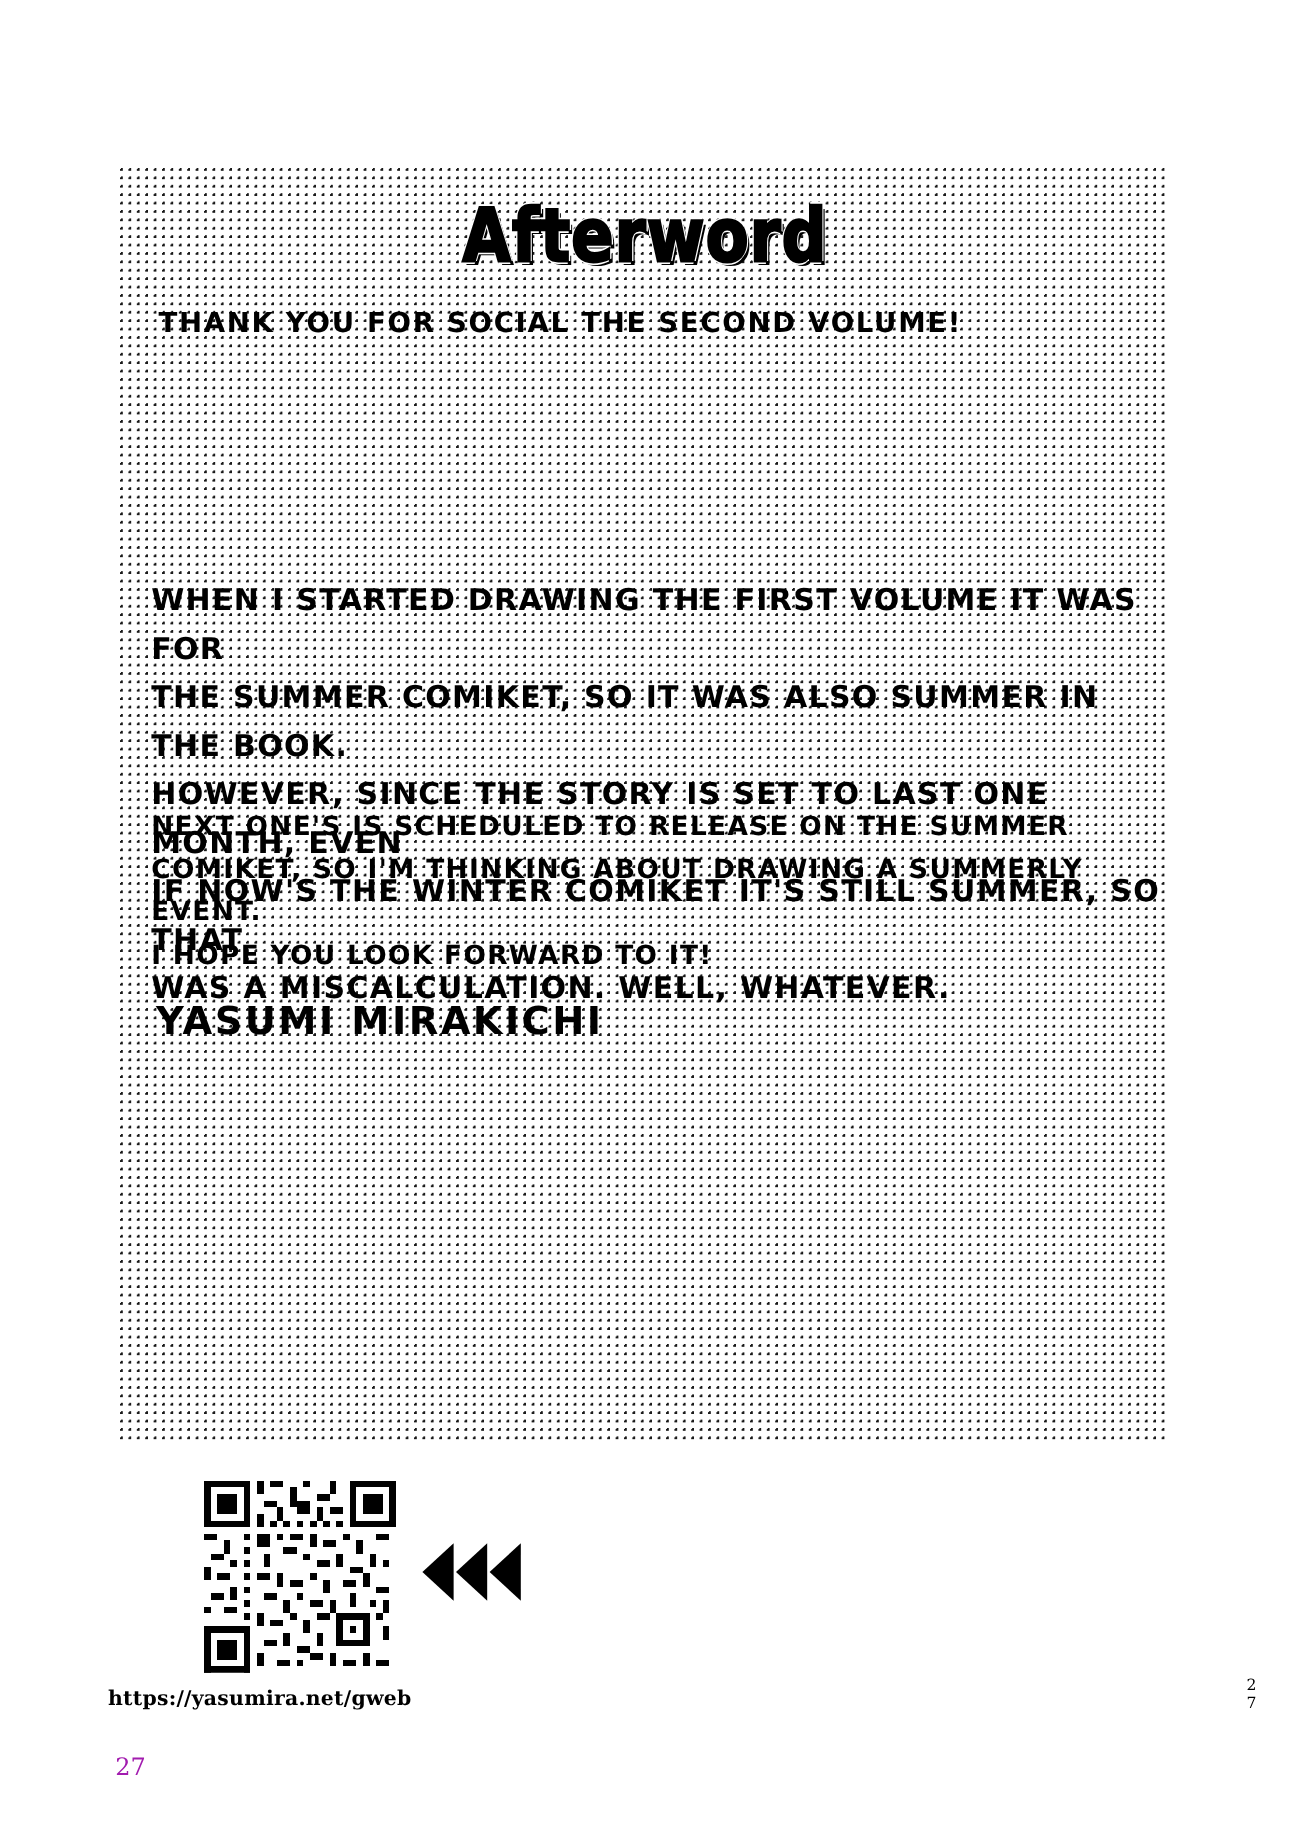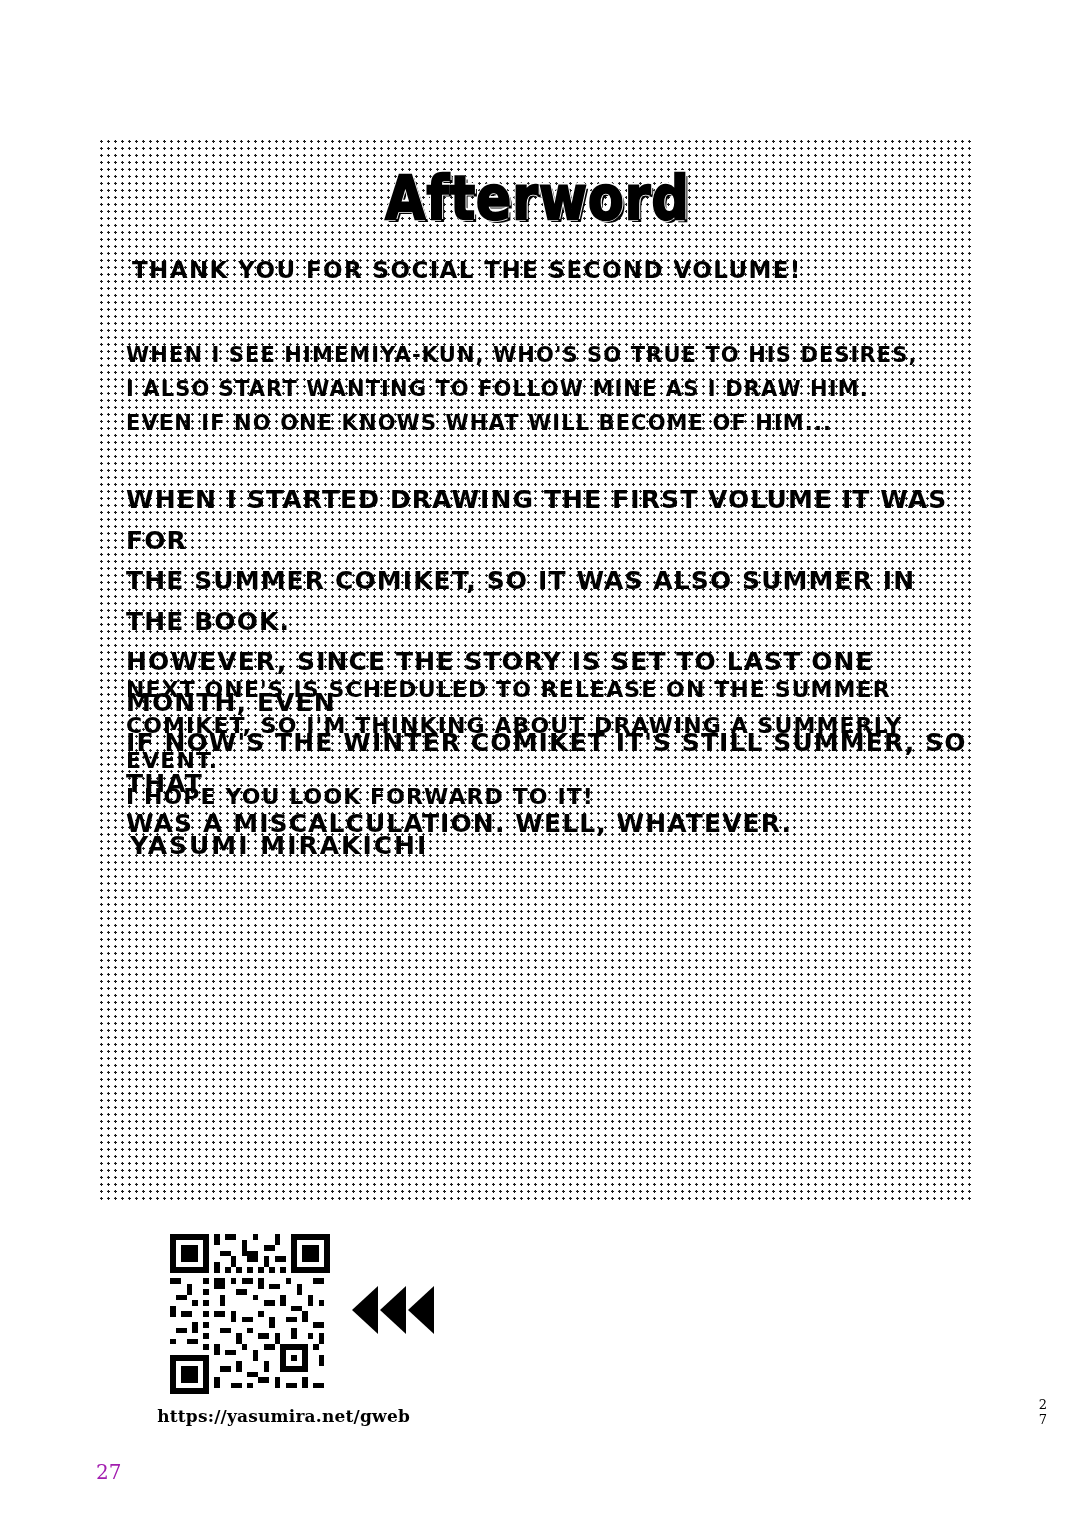--- a/index.html
+++ b/index.html
@@ -88,21 +88,21 @@
     font-size: 25px;
   }
   .para3 {
     left: 26px;
     top: 532px;
     font-size: 22px;
   }
   .signature {
     left: 30px;
     top: 686px;
-    font-size: 25px;
+    font-size: 32px;
     letter-spacing: 2px;
     font-weight: 700;
   }
 
   
   .qr-wrap {
     position: absolute;
     left: 170px;
     top: 1206px;
     width: 160px;
@@ -111,21 +111,21 @@
   .qr {
     width: 160px;
     height: 160px;
     display: block;
   }
   .qr-url {
     position: absolute;
     left: 90px;
     top: 1378px;
     width: 320px;
-    text-align: right;
+    text-align: left;
     font-family: "DejaVu Serif", serif;
     font-weight: 700;
     font-size: 17px;
     color: #000;
     letter-spacing: 0.2px;
   }
 
   .arrows {
     position: absolute;
     left: 352px;
@@ -180,23 +180,20 @@
 <div class="page">
 
   <div class="tone-panel">
 
     <div class="title">
       <span class="title-inner">Afterword</span>
     </div>
 
     <div class="txt greeting">THANK YOU FOR SOCIAL THE SECOND VOLUME!</div>
 
-    <div class="txt para1">WHEN I SEE HIMEMIYA-KUN, WHO'S SO TRUE TO HIS DESIRES,
-I ALSO START WANTING TO FOLLOW MINE AS I DRAW HIM.
-EVEN IF NO ONE KNOWS WHAT WILL BECOME OF HIM...</div>
     <div class="txt para2">WHEN I STARTED DRAWING THE FIRST VOLUME IT WAS FOR
 THE SUMMER COMIKET, SO IT WAS ALSO SUMMER IN THE BOOK.
 HOWEVER, SINCE THE STORY IS SET TO LAST ONE MONTH, EVEN
 IF NOW'S THE WINTER COMIKET IT'S STILL SUMMER, SO THAT
 WAS A MISCALCULATION. WELL, WHATEVER.</div>
     <div class="txt para3">NEXT ONE'S IS SCHEDULED TO RELEASE ON THE SUMMER
 COMIKET, SO I'M THINKING ABOUT DRAWING A SUMMERLY EVENT.
 I HOPE YOU LOOK FORWARD TO IT!</div>
 
     <div class="txt signature">YASUMI MIRAKICHI</div>

